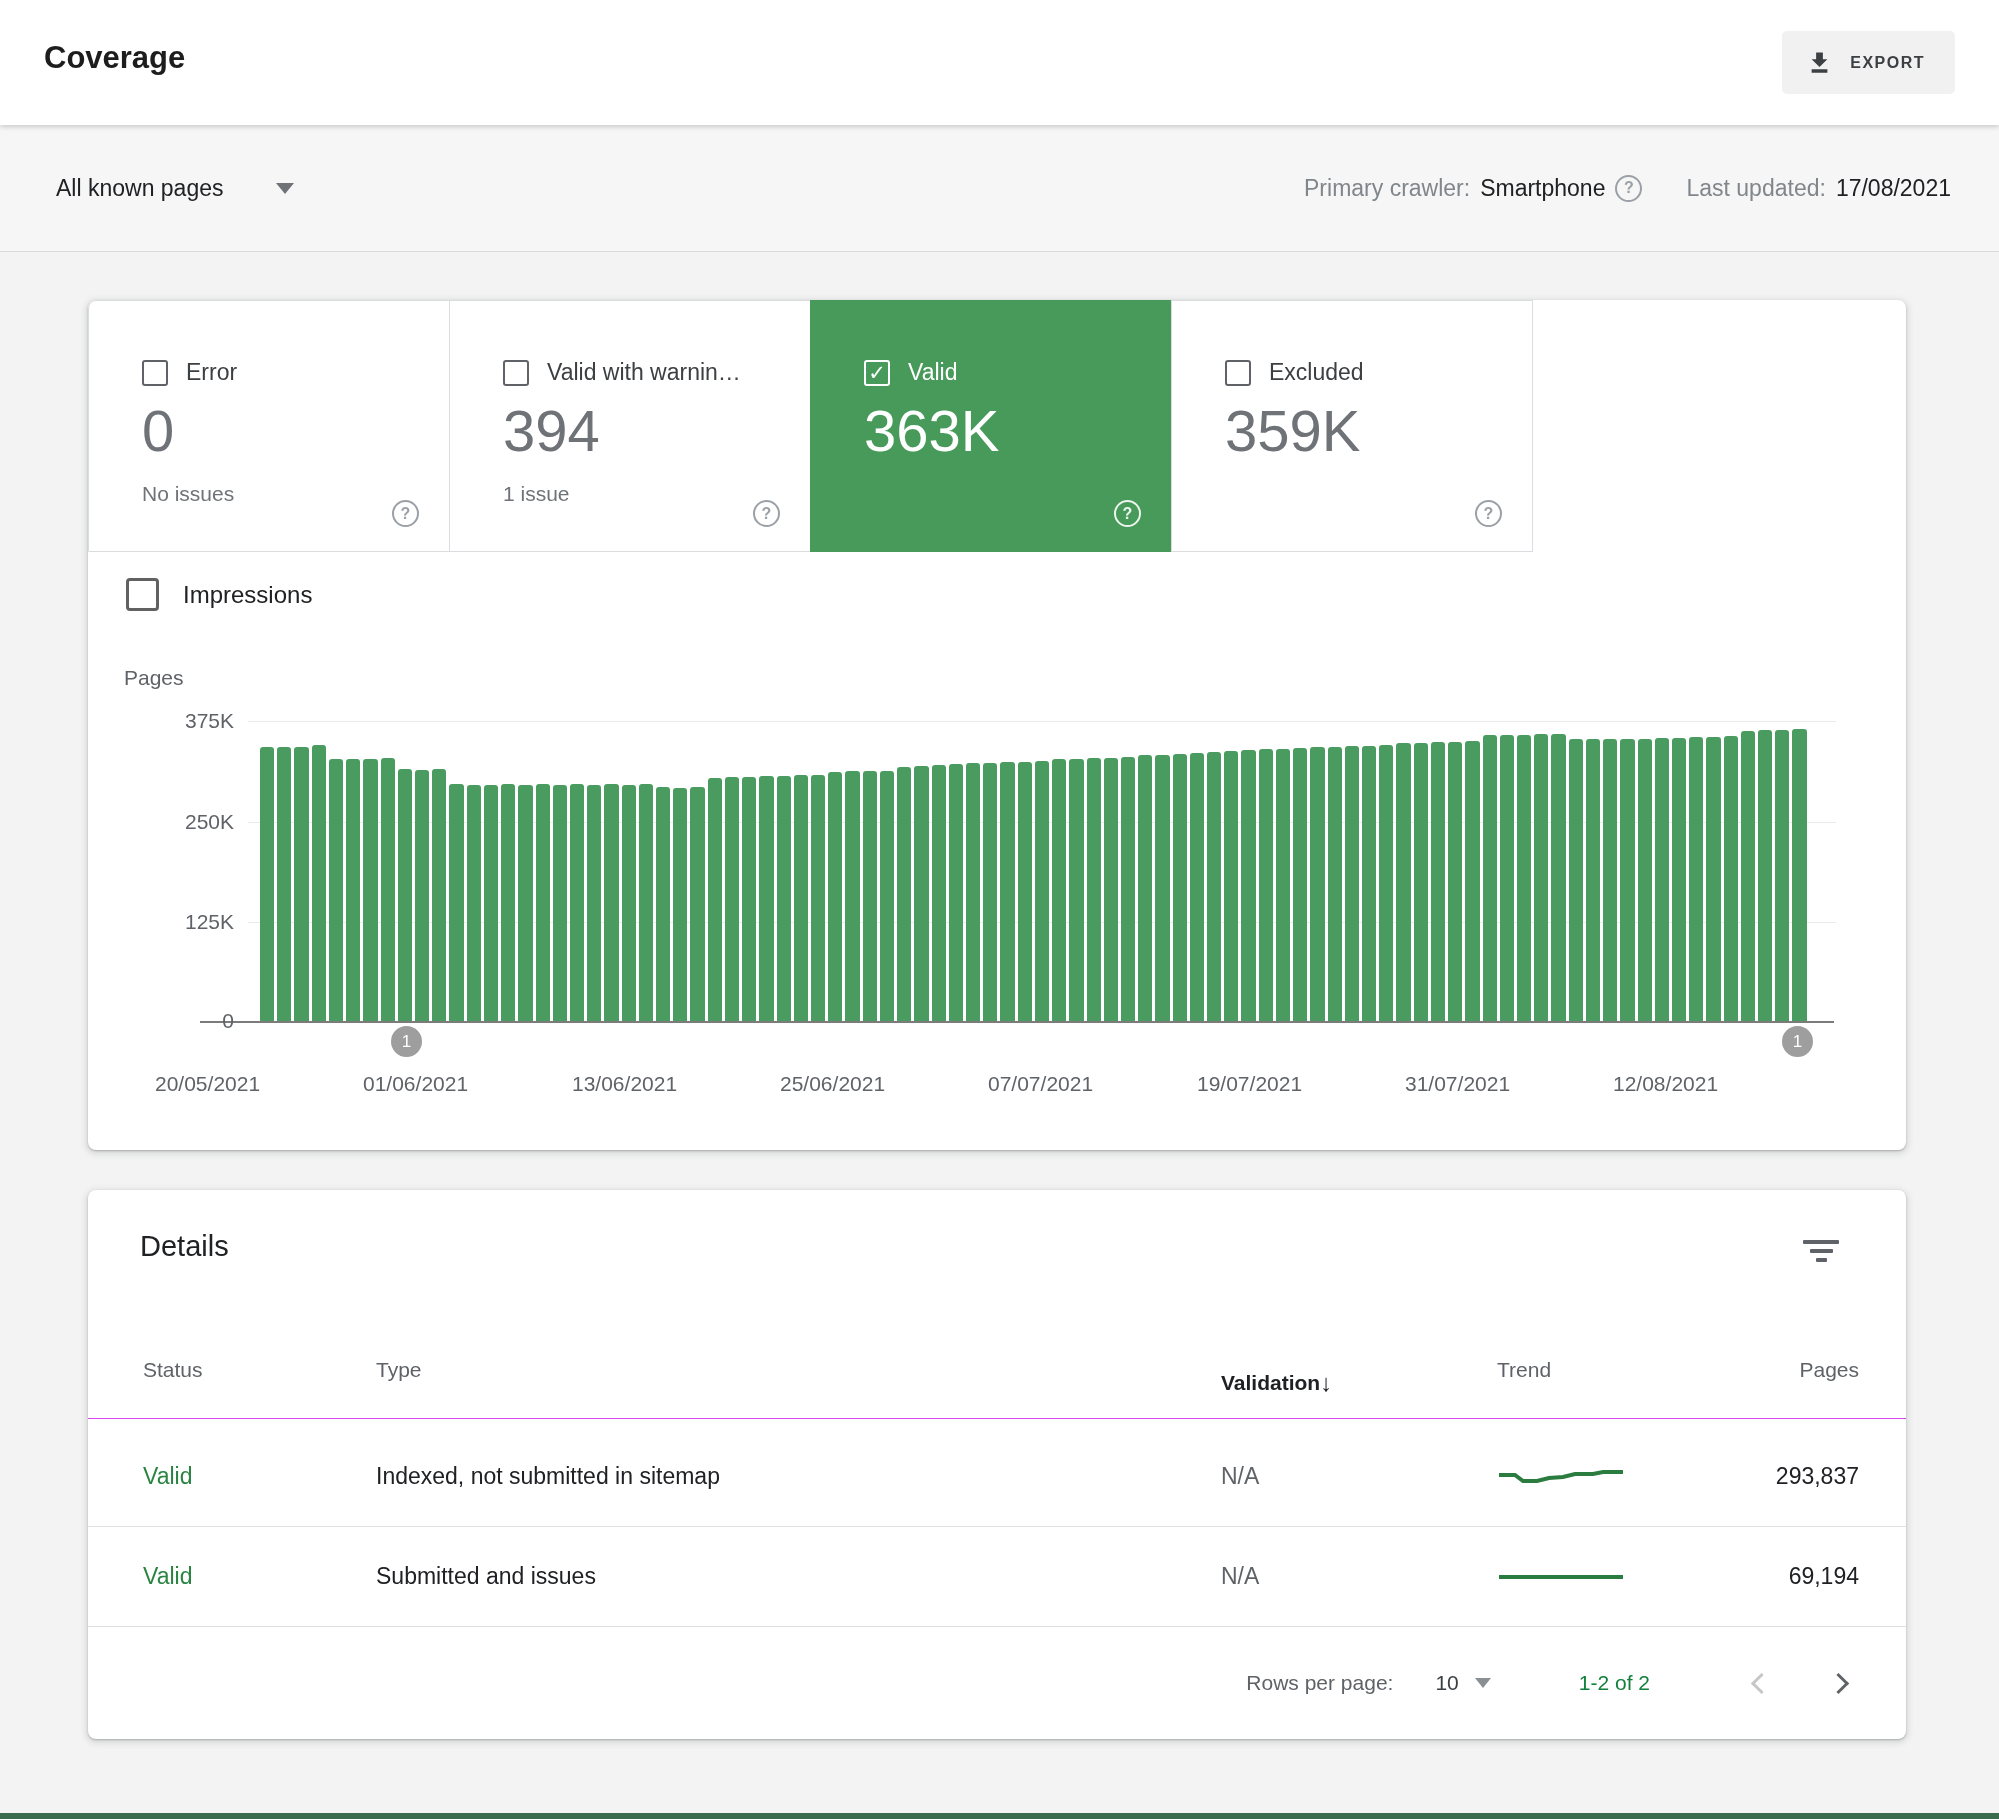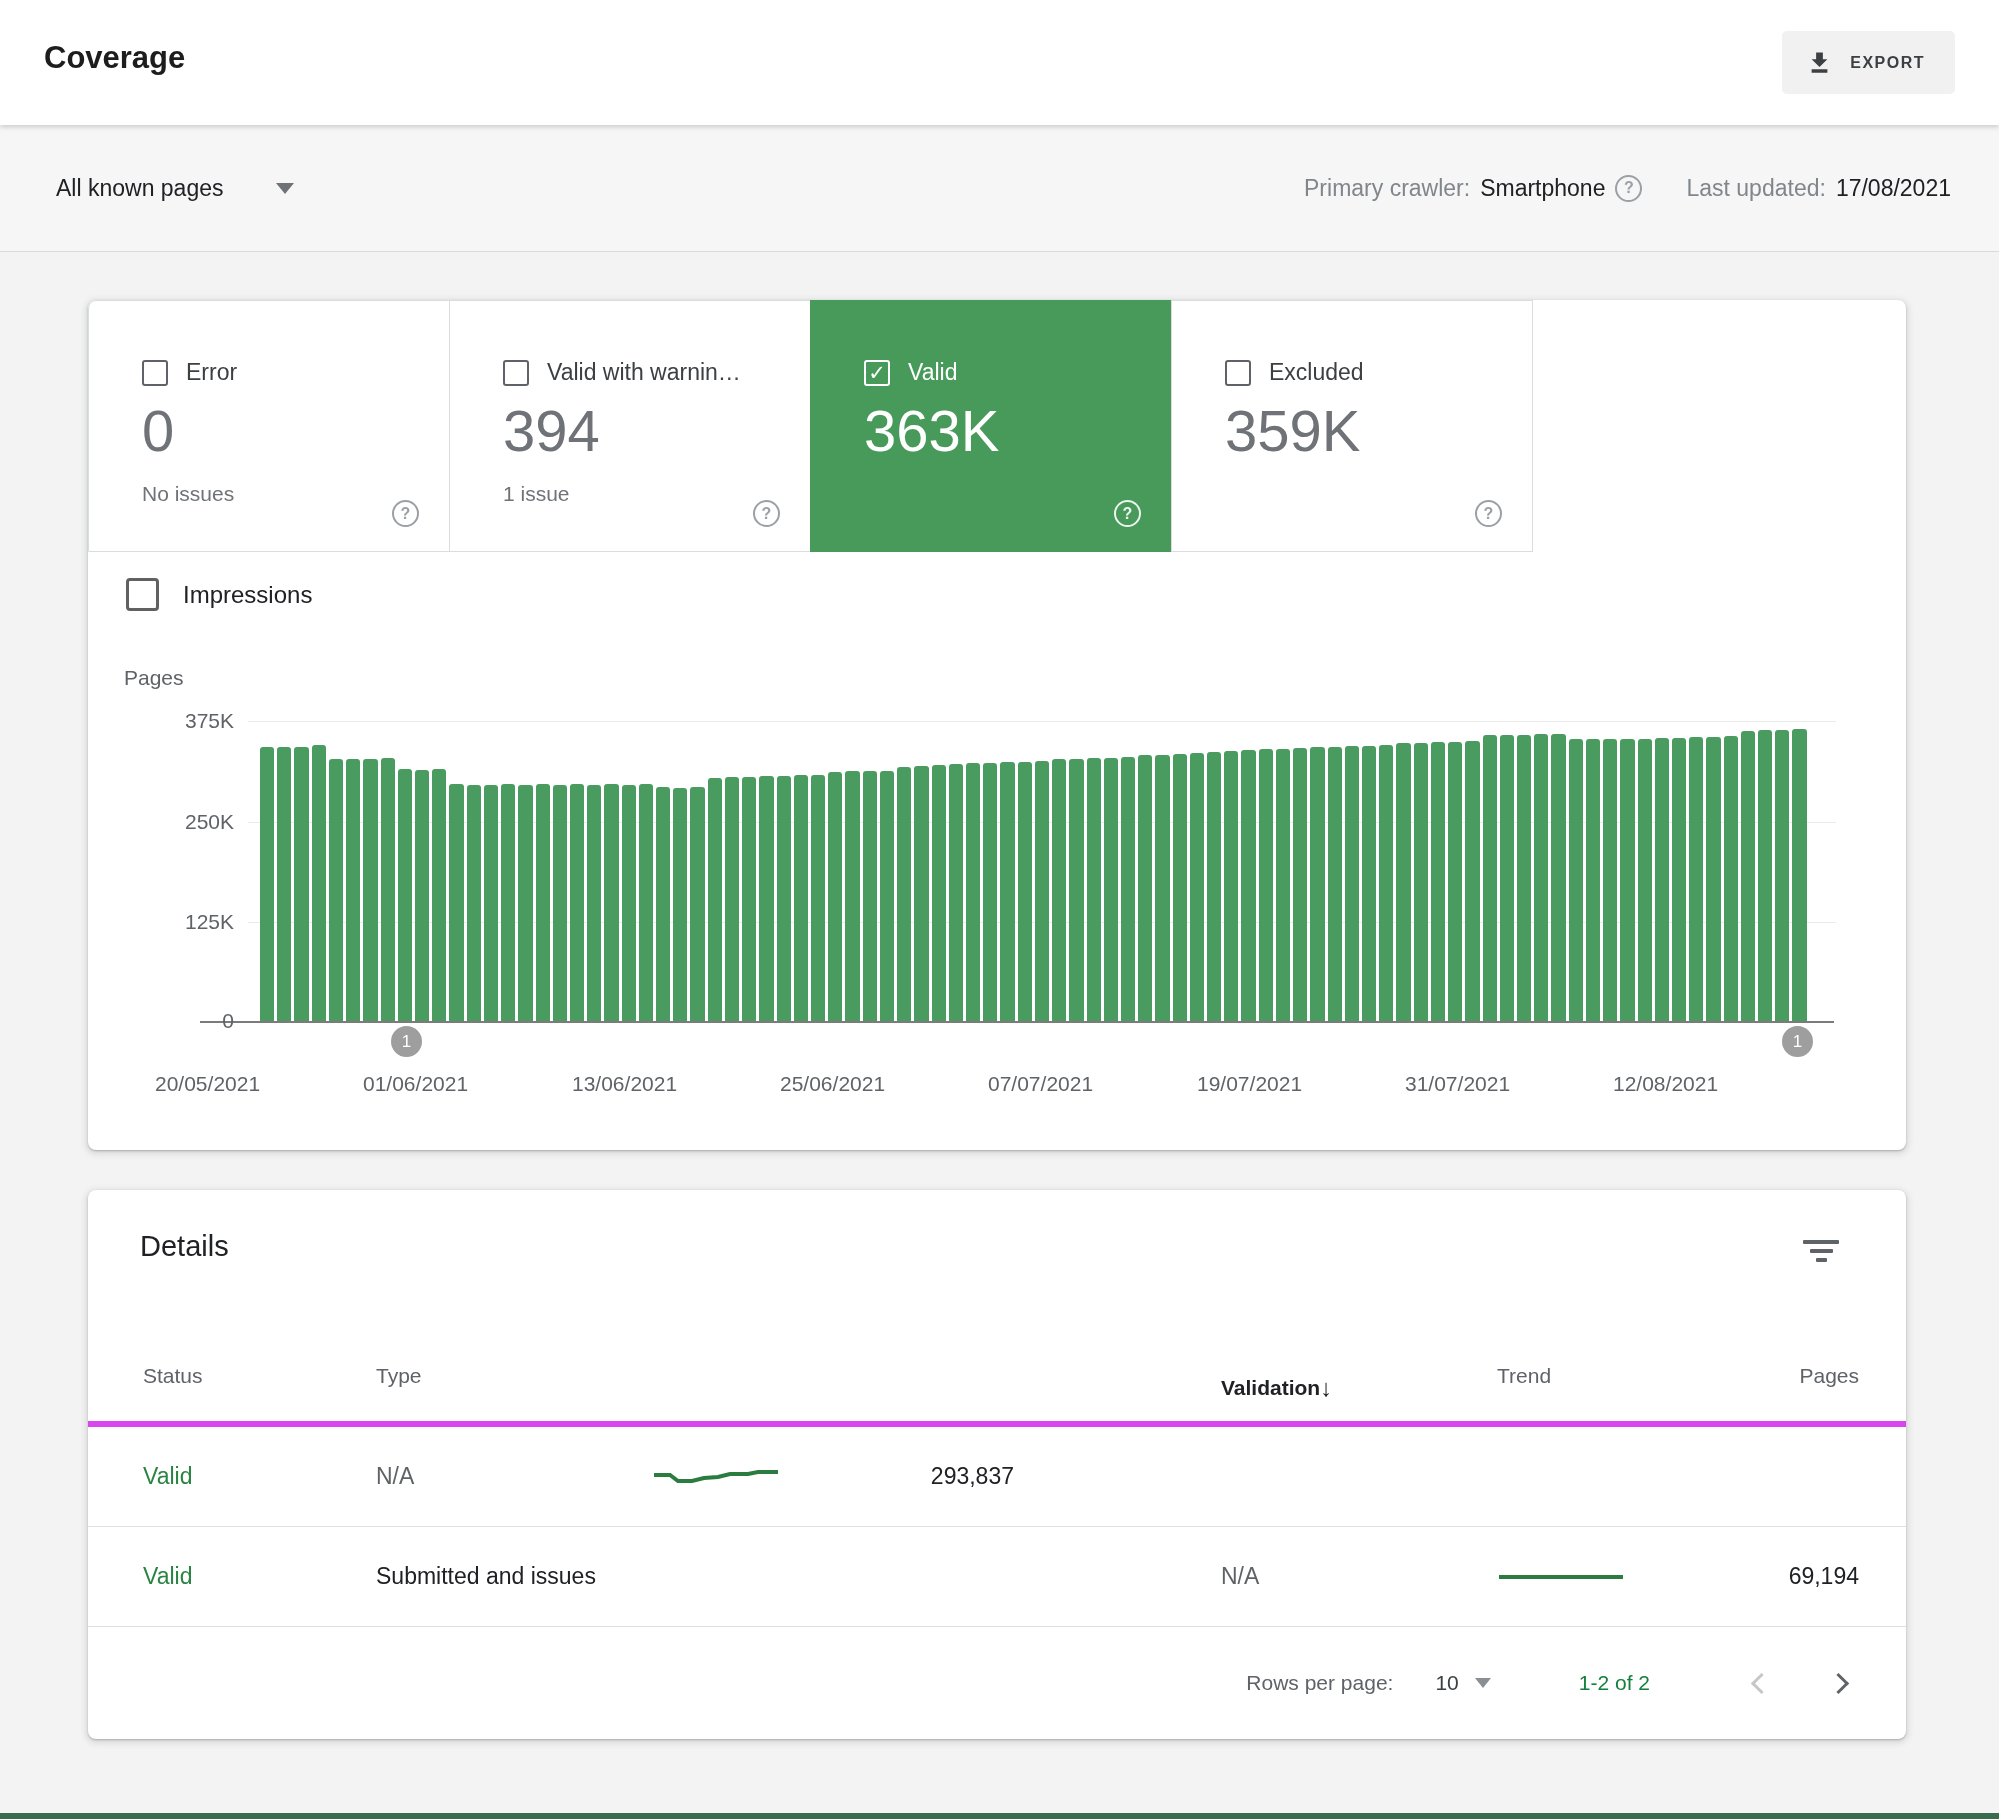--- a/index.html
+++ b/index.html
@@ -73,21 +73,21 @@
   .details-card { position:absolute; left:88px; top:1190px; width:1818px; height:549px; background:#fff;
     border-radius:8px; box-shadow:0 1px 2px rgba(60,64,67,.3), 0 2px 6px 2px rgba(60,64,67,.15); }
   .details-title { position:absolute; left:52px; top:40px; font-size:29px; color:#202124; }
   .filter-icon { position:absolute; right:66px; top:50px; width:38px; height:26px; cursor:pointer; }
   .filter-icon span { display:block; height:4px; background:#5f6368; margin:0 auto 5px auto; border-radius:1px; }
   .filter-icon .b1 { width:36px; } .filter-icon .b2 { width:23px; } .filter-icon .b3 { width:11px; }
 
   .t-row { display:flex; align-items:center; padding:0 47px 0 55px; }
   .c-status { width:233px; } .c-type { flex:1; } .c-validation { width:276px; }
   .c-trend { width:240px; } .c-pages { width:122px; text-align:right; }
-  .d-header { position:absolute; left:0; top:140px; width:100%; height:97px; border-bottom:6px solid #d946ef; }
+  .d-header { position:absolute; left:0; top:132px; width:100%; height:97px; border-bottom:1px solid #d946ef; }
   .d-header .hd { font-size:21px; color:#5f6368; }
   .d-header .hd.sorted { color:#202124; font-weight:700; display:flex; align-items:center; gap:0; cursor:pointer;margin-top:25px; }
   .sort-arrow { font-size:24px; font-weight:400; color:#202124; }
   .data-row { position:absolute; left:0; width:100%; height:100px; border-bottom:1px solid #e0e0e0; cursor:pointer; }
   .row-0 { top:237px; } .row-1 { top:337px; }
   .status-valid { font-size:23px; color:#2a8442; }
   .type-text { font-size:23px; color:#202124; }
   .na-text { font-size:23px; color:#5f6368; }
   .pages-num { font-size:23px; color:#202124; }
   .spark { display:block; }
@@ -316,20 +316,21 @@
       <div class="c-validation hd sorted">
         <span>Validation</span>
         <span class="sort-arrow">↓</span>
       </div>
       <div class="c-trend hd">Trend</div>
       <div class="c-pages hd">Pages</div>
     </div>
 
     <div class="data-row row-0 t-row">
       <div class="c-status status-valid">Valid</div>
+      <div class="c-type type-text">Indexed, not submitted in sitemap</div>
       <div class="c-validation na-text">N/A</div>
       <div class="c-trend">
         <svg class="spark" width="130" height="18">
             <polyline points="2,7 18,7 26,13 40,13 52,10 66,9 78,6 96,6 106,4 126,4" fill="none" stroke="#2b7d3f" stroke-width="4"></polyline>
           </svg>
       </div>
       <div class="c-pages pages-num">293,837</div>
     </div>
 
     <div class="data-row row-1 t-row">

